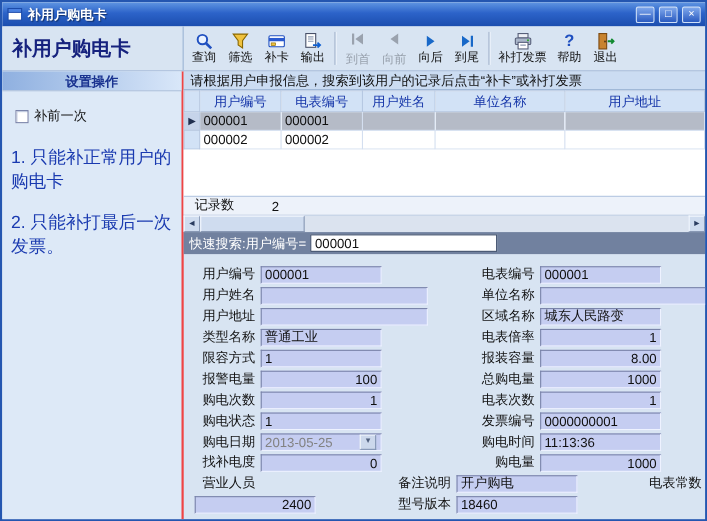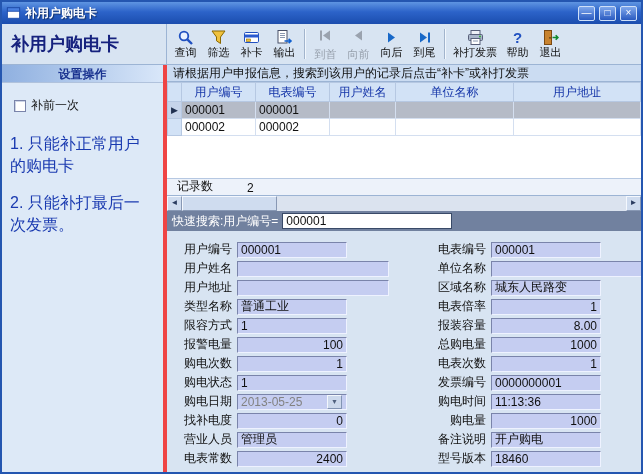--- a/index.html
+++ b/index.html
@@ -16,21 +16,21 @@
   .header { height:41px; flex:0 0 41px; display:flex; background:#d8e4f2; border-bottom:1px solid #9cb4d4; }
   .app-title { width:165px; flex:0 0 165px; display:flex; align-items:center; padding-left:9px; font-size:18px; font-weight:bold; color:#16227e; border-right:1px solid #9cb4d4; white-space:nowrap; }
   .toolbar { flex:1; display:flex; align-items:stretch; padding:1px 2px; }
   .tool-btn { display:flex; flex-direction:column; align-items:center; justify-content:center; min-width:33px; padding:1px 3px; font-size:11px; color:#101010; border:1px solid transparent; cursor:default; line-height:1.15; }
   .tool-btn svg { width:17px; height:17px; }
   .tool-btn.disabled { color:#97a0ac;justify-content:space-between; }
   .tsep { width:2px; border-left:1px solid #a2b4cc; border-right:1px solid #f2f7fd; margin:4px 3px; }
 
   
   .body { flex:1; display:flex; min-height:0; }
-  .sidebar { width:165px; flex:0 0 165px; border-right:4px solid #ef4444; background:#dde9f7; display:flex; flex-direction:column; }
+  .sidebar { width:165px; flex:0 0 165px; border-right:2px solid #ef4444; background:#dde9f7; display:flex; flex-direction:column; }
   .sidebar-header { height:18px; line-height:18px; text-align:center; font-size:12px; font-weight:bold; color:#1a3390; background:linear-gradient(90deg,#8fb0e0,#d9e7f9); border-bottom:1px solid #b0c2dc; }
   .checkbox-row { display:flex; align-items:center; gap:5px; margin:14px 0 12px 12px; font-size:12px; color:#101010; cursor:default; }
   .checkbox { width:12px; height:12px; background:#fff; border:1px solid #7a84aa; box-shadow:inset 1px 1px 0 #cdd5e6; }
   .note { margin:7px 8px 7px 8px; font-size:16px; color:#1a3ab0; line-height:1.4; }
 
   .content { flex:1; display:flex; flex-direction:column; min-width:0; }
   .instruction { height:17px; flex:0 0 17px; line-height:17px; font-size:12px; padding-left:6px; background:#cbdcf2; border-bottom:1px solid #9cb4d4; color:#101010; white-space:nowrap; overflow:hidden; }
 
   
   .table-wrap { height:114px; flex:0 0 114px; background:#fff; display:flex; flex-direction:column; border-bottom:1px solid #9cb4d4; }
@@ -345,23 +345,20 @@
         <span class="flabel">找补电度</span>
         <div>
             <div class="fld right">0</div>
           </div>
         <span class="flabel">购电量</span>
         <div>
             <div class="fld right">1000</div>
           </div>
 
         <span class="flabel">营业人员</span>
-        <div>
-            <div class="fld">管理员</div>
-          </div>
         <span class="flabel">备注说明</span>
         <div>
             <div class="fld">开户购电</div>
           </div>
 
         <span class="flabel">电表常数</span>
         <div>
             <div class="fld right">2400</div>
           </div>
         <span class="flabel">型号版本</span>

